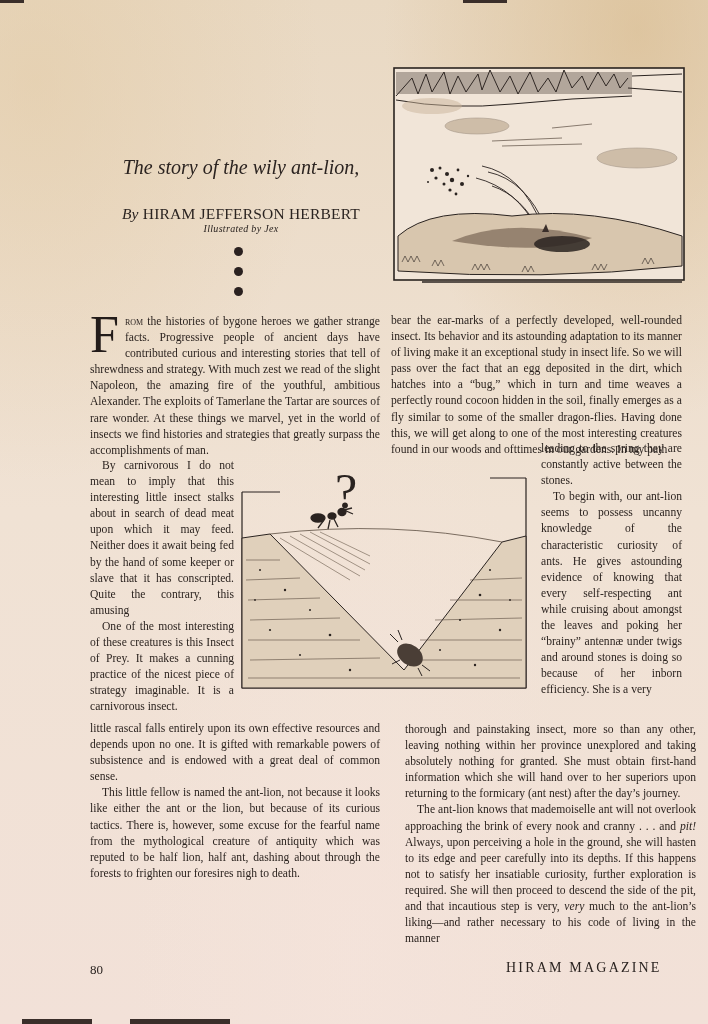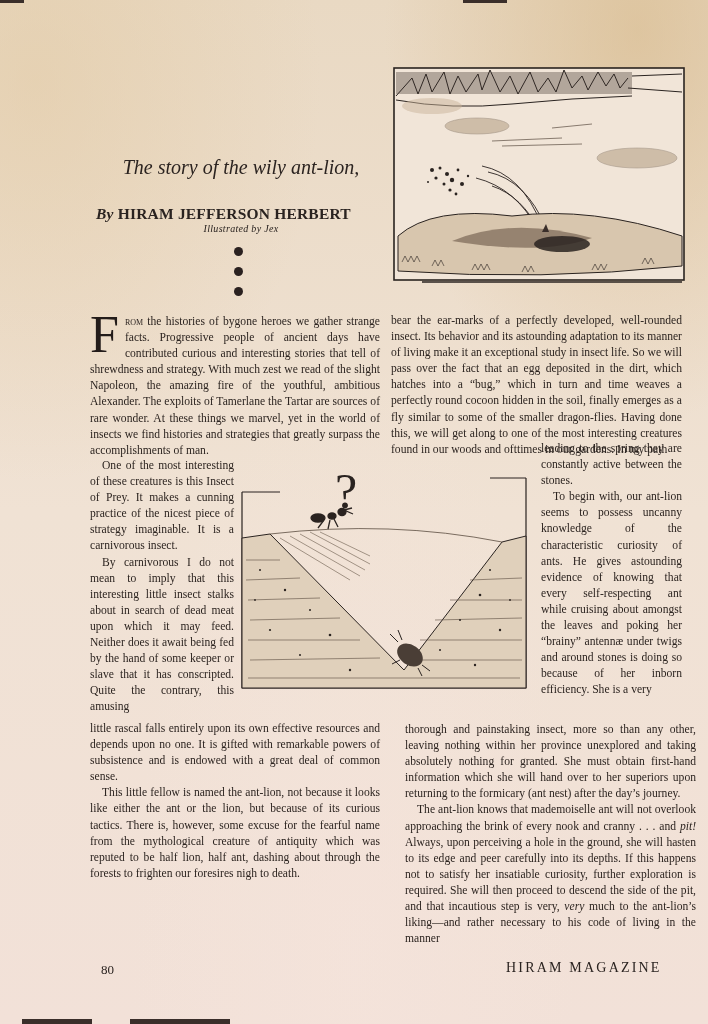--- a/index.html
+++ b/index.html
@@ -23,22 +23,22 @@
   .title {
     position: absolute; left: 96px; top: 58px; width: 290px;
     text-align: center; font-size: 44px; line-height: 45px; font-weight: normal;
     letter-spacing: 0.5px; color: #231c1a; margin: 0;
   }
   .subtitle {
     position: absolute; left: 96px; top: 153px; width: 290px;
     text-align: center; font-style: italic; font-size: 20px; line-height: 28px; color: #2b2320;
   }
   .byline {
-    position: absolute; left: 96px; top: 205px; width: 290px; text-align: left;
-    font-size: 15.5px; line-height: 18px; letter-spacing: 0.2px; font-weight: bold;
+    position: absolute; left: 96px; top: 205px; width: 290px; text-align: center;
+    font-size: 15.5px; line-height: 18px; letter-spacing: 0.2px;
   }
   .byline .by { font-style: italic; }
   .illus-credit {
     position: absolute; left: 96px; top: 223px; width: 290px; text-align: center;
     font-style: italic; font-size: 10px; letter-spacing: 0.3px;
   }
   .dots { position: absolute; left: 232px; top: 247px; width: 12px; }
   .dot { width: 9px; height: 9px; border-radius: 50%; background: #2a2120; margin: 0 auto 11px auto; }
 
   .text {
@@ -52,21 +52,21 @@
   }
   .sc { font-variant: small-caps; font-size: 11px; }
 
   .col-left-top { left: 90px; top: 313px; width: 290px; }
   .col-left-narrow { left: 90px; top: 458px; width: 144px; }
   .col-left-bottom { left: 90px; top: 721px; width: 290px; }
   .col-right-top { left: 391px; top: 313px; width: 291px; }
   .col-right-narrow { left: 541px; top: 441px; width: 141px; }
   .col-right-bottom { left: 405px; top: 722px; width: 291px; }
 
-  .folio { position: absolute; left: 101px; top: 962px; font-size: 13px; }
+  .folio { position: absolute; left: 90px; top: 962px; font-size: 13px; }
   .magname { position: absolute; left: 506px; top: 960px; font-size: 14px; letter-spacing: 2.2px; }
 
   .illo1 { position: absolute; left: 392px; top: 66px; width: 296px; height: 218px; }
   .illo2 { position: absolute; left: 240px; top: 460px; width: 290px; height: 235px; }
   svg { display: block; }
 </style>
 </head>
 <body>
 
 <div class="tabmark tm1"></div>
@@ -185,22 +185,22 @@
       <path d="M158 182 l-8 -8 M162 180 l-4 -10 M182 205 l8 6 M178 208 l4 8 M160 200 l-8 4" stroke="#2a2320" stroke-width="1" fill="none"></path>
     </g>
   </svg>
 </div>
 
 <div class="text col-left-top">
   <p class="noindent"><span class="dropcap">F</span><span class="sc">rom</span><span> the histories of bygone heroes we gather strange facts. Progressive people of ancient days have contributed curious and interesting stories that tell of shrewdness and strategy. With much zest we read of the slight Napoleon, the amazing fire of the youthful, ambitious Alexander. The exploits of Tamerlane the Tartar are sources of rare wonder. At these things we marvel, yet in the world of insects we find histories and strategies that greatly surpass the accomplishments of man.</span></p>
 </div>
 
 <div class="text col-left-narrow">
+  <p>By carnivorous I do not mean to imply that this interesting little insect stalks about in search of dead meat upon which it may feed. Neither does it await being fed by the hand of some keeper or slave that it has conscripted. Quite the contrary, this amusing</p>
   <p>One of the most interesting of these creatures is this Insect of Prey. It makes a cunning practice of the nicest piece of strategy imaginable. It is a carnivorous insect.</p>
-  <p>By carnivorous I do not mean to imply that this interesting little insect stalks about in search of dead meat upon which it may feed. Neither does it await being fed by the hand of some keeper or slave that it has conscripted. Quite the contrary, this amusing</p>
 </div>
 
 <div class="text col-left-bottom">
   <p class="noindent">little rascal falls entirely upon its own effective resources and depends upon no one. It is gifted with remarkable powers of subsistence and is endowed with a great deal of common sense.</p>
   <p>This little fellow is named the ant-lion, not because it looks like either the ant or the lion, but because of its curious tactics. There is, however, some excuse for the fearful name from the mythological creature of antiquity which was reputed to be half lion, half ant, dashing about through the forests to frighten our foresires nigh to death.</p>
 </div>
 
 <div class="text col-right-top">
   <p class="noindent">bear the ear-marks of a perfectly developed, well-rounded insect. Its behavior and its astounding adaptation to its manner of living make it an exceptional study in insect life. So we will pass over the fact that an egg deposited in the dirt, which hatches into a “bug,” which in turn and time weaves a perfectly round cocoon hidden in the soil, finally emerges as a fly similar to some of the smaller dragon-flies. Having done this, we will get along to one of the most interesting creatures found in our woods and ofttimes in our gardens. In my path</p>
 </div>

